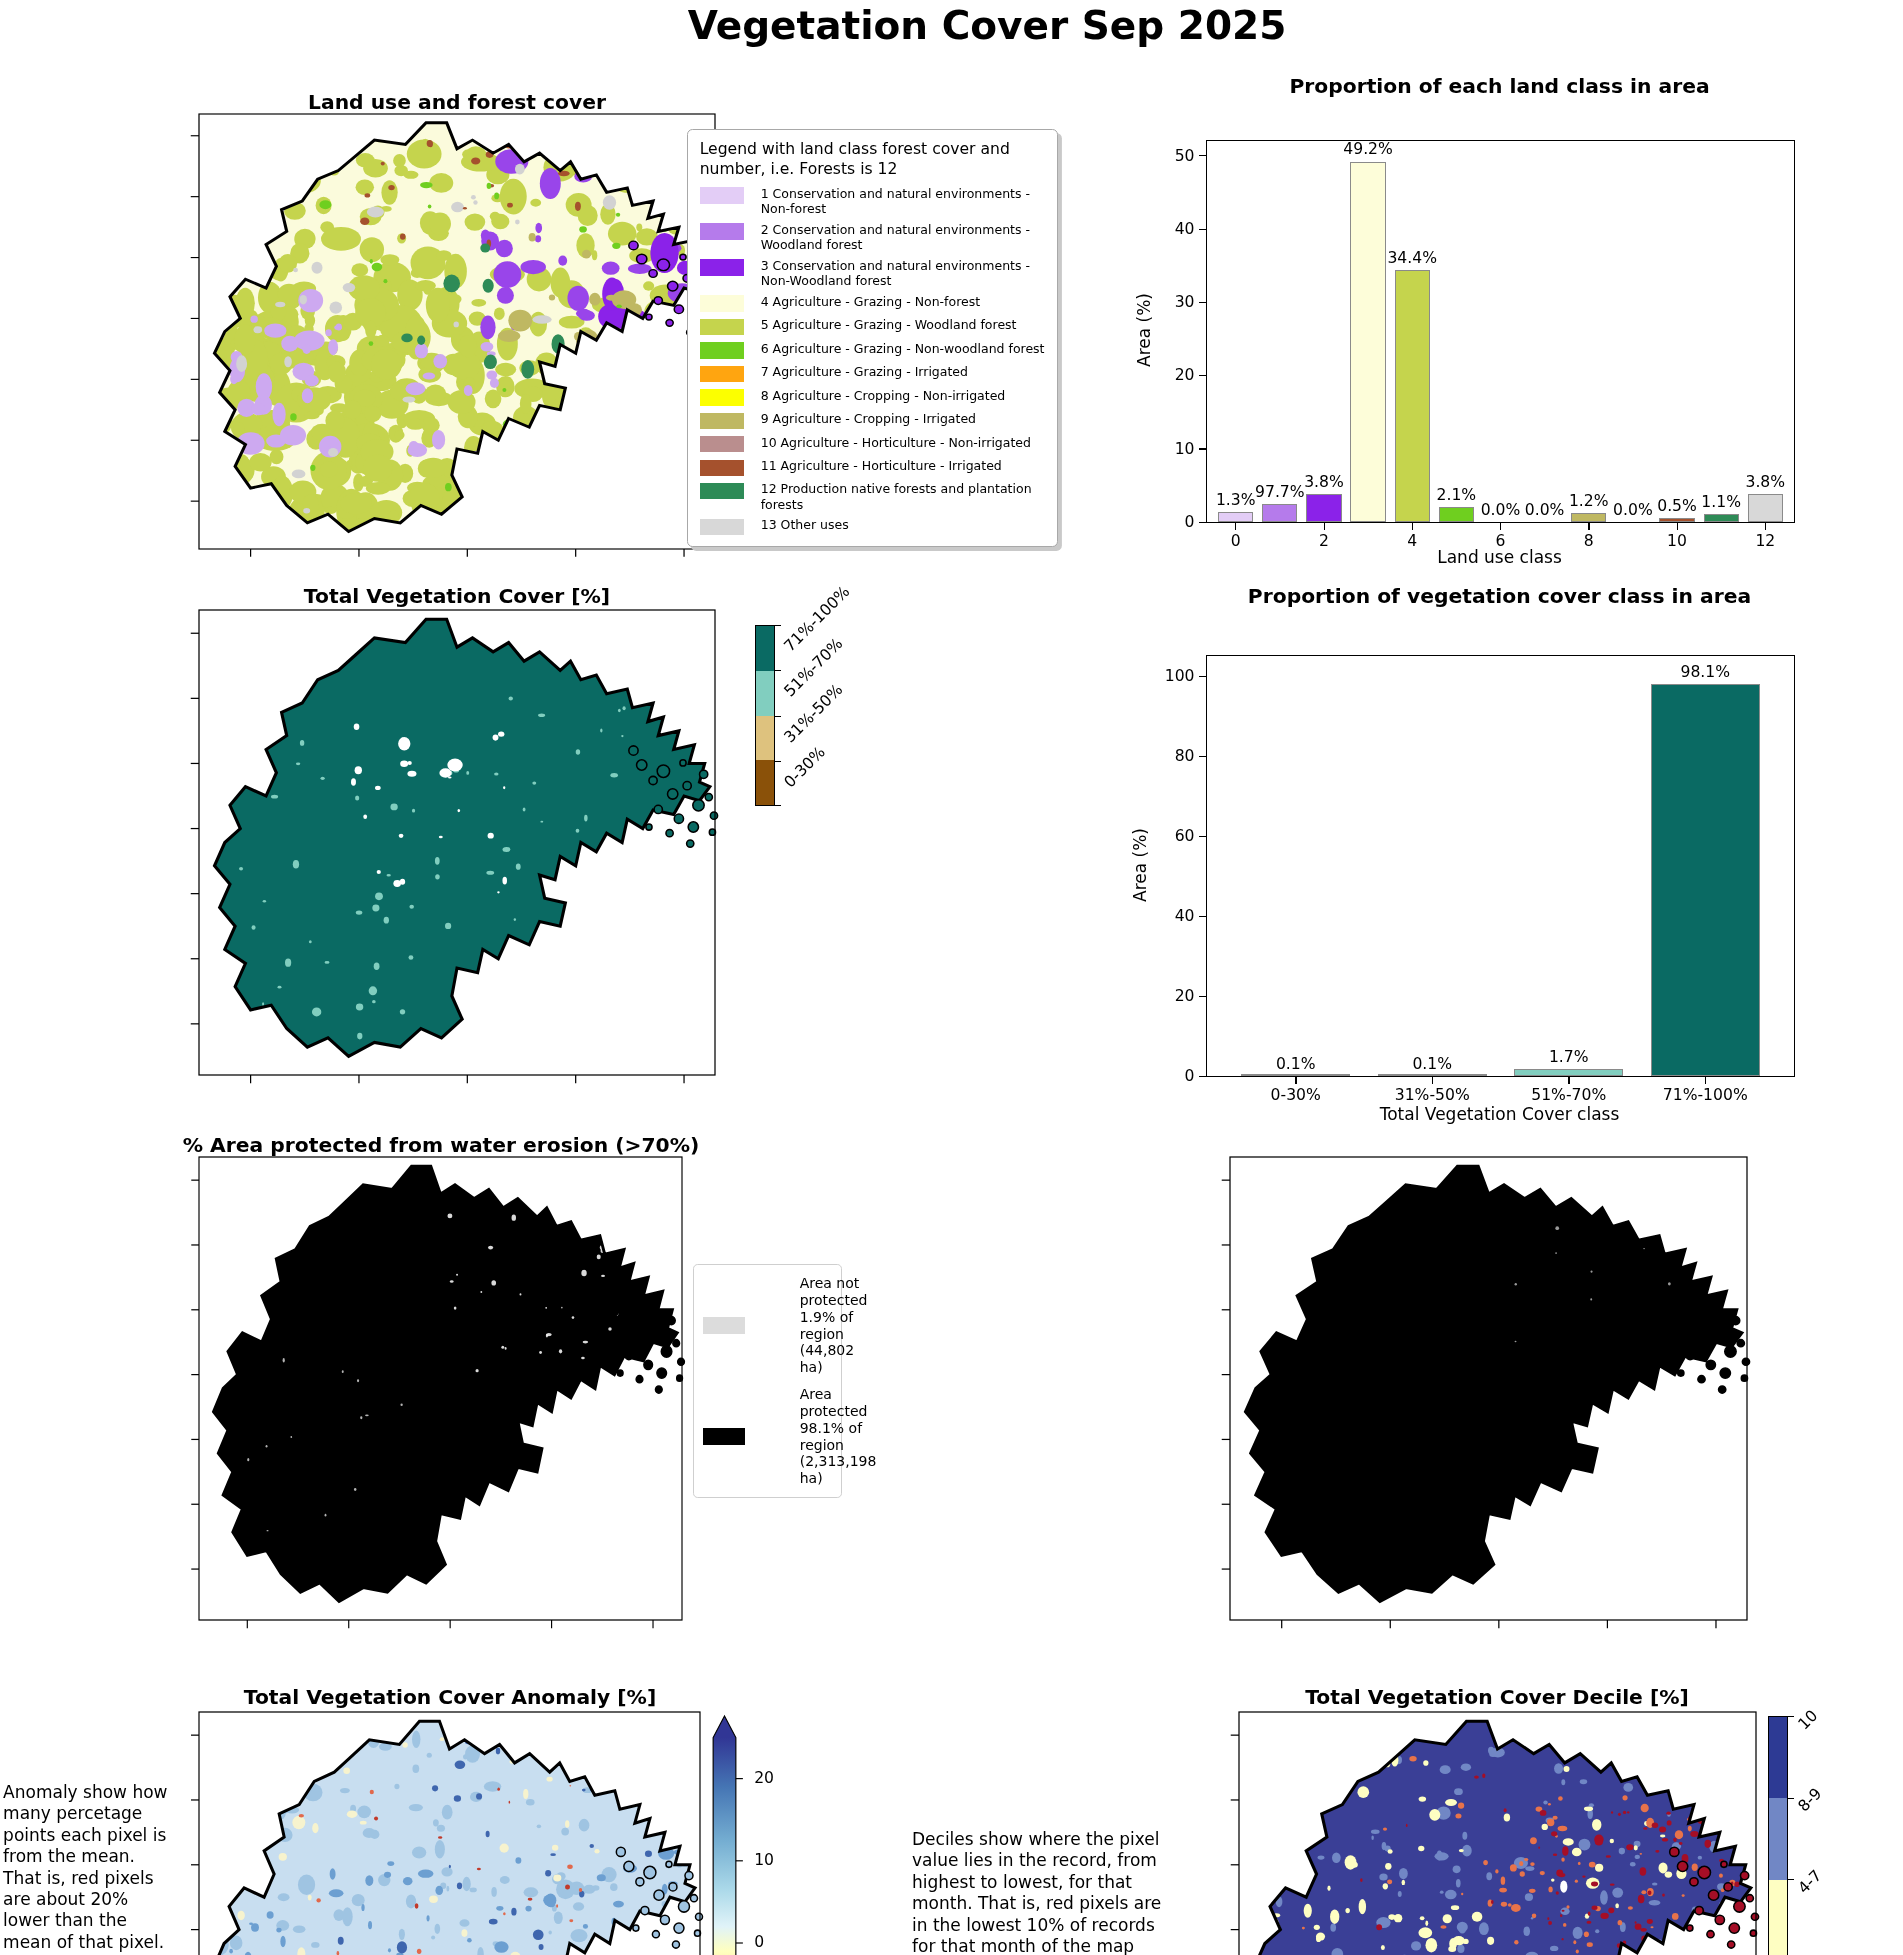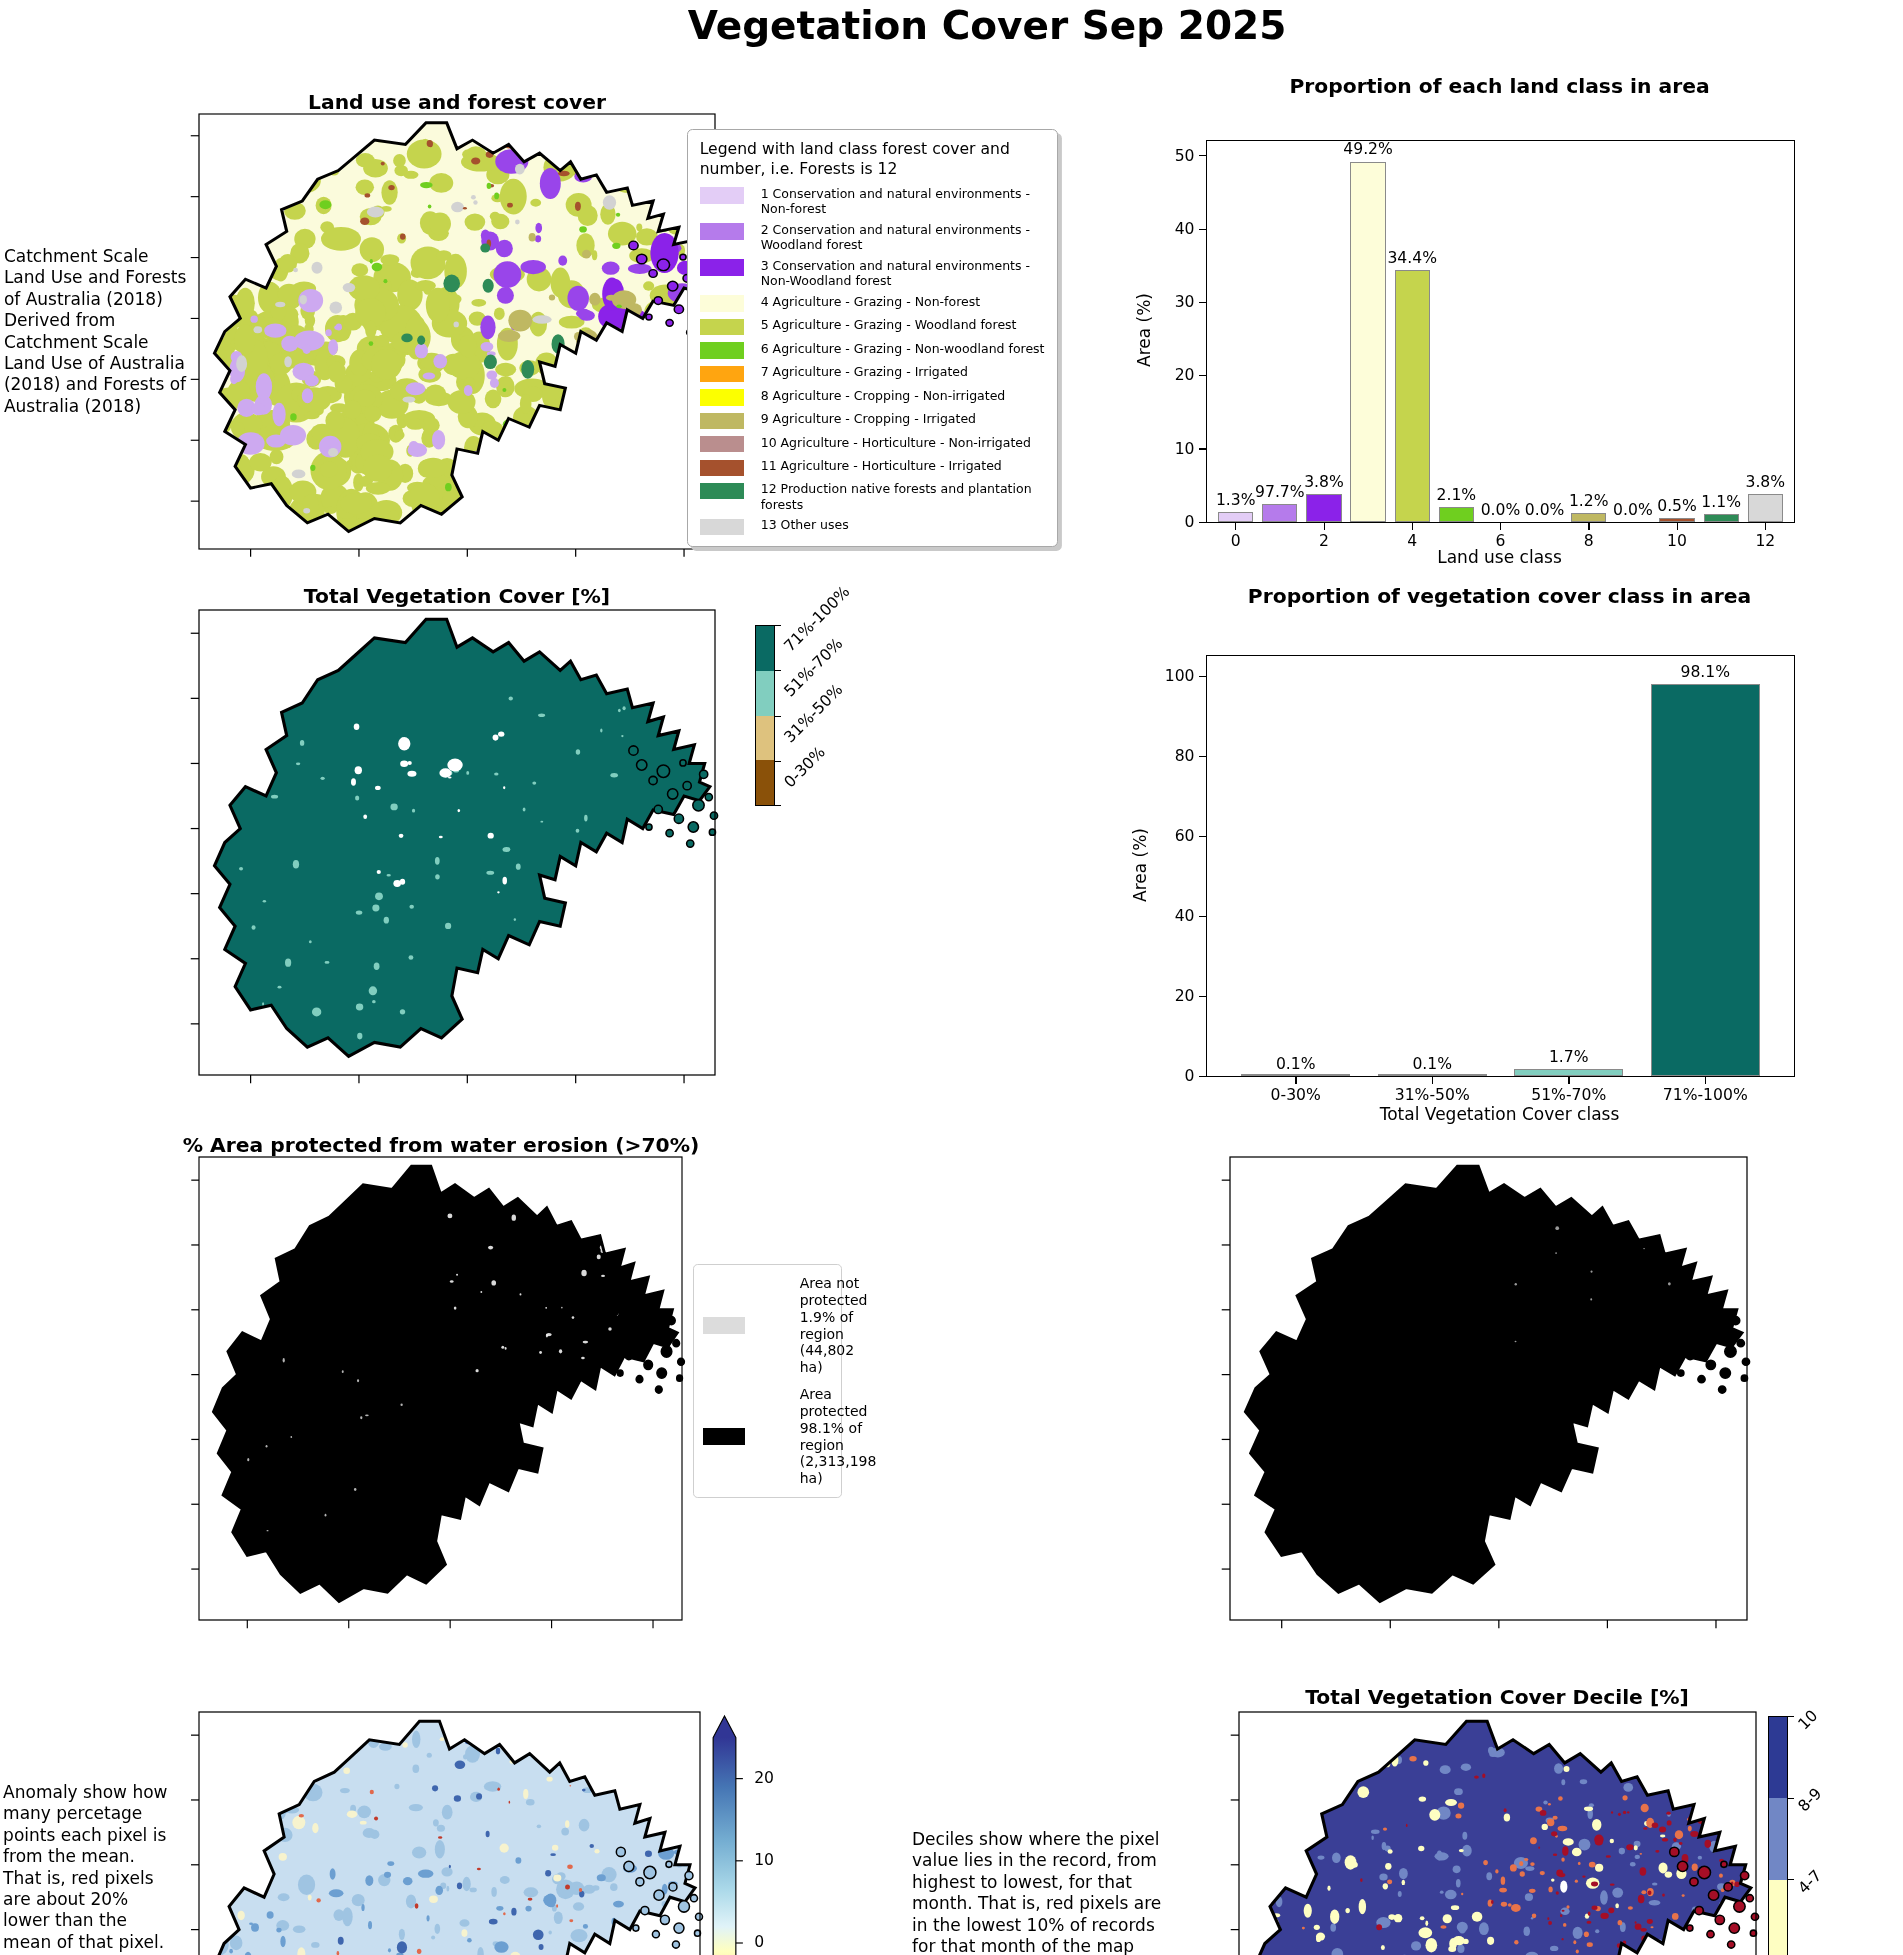--- a/index.html
+++ b/index.html
@@ -44,21 +44,20 @@
       <path id="regionPath" d="M300,90 L340,54 L400,63 L440,18 L480,18 L500,72 L530,54 L570,81 L600,63 L630,99 L660,81 L700,117 L720,99 L740,135 L770,126 L790,162 L830,153 L840,189 L880,180 L870,216 L900,207 L890,243 L930,234 L920,270 L960,261 L950,297 L980,297 L970,333 L990,342 L970,369 L940,360 L920,396 L880,387 L860,423 L830,405 L820,450 L790,432 L770,468 L740,450 L730,495 L700,477 L690,522 L660,513 L670,558 L710,567 L700,612 L660,603 L640,648 L600,630 L580,675 L550,657 L540,702 L500,693 L490,747 L510,792 L470,828 L430,810 L390,846 L340,837 L290,864 L250,828 L210,846 L170,810 L140,765 L100,774 L70,729 L90,684 L50,657 L70,612 L40,576 L60,531 L30,495 L50,450 L80,423 L60,378 L90,342 L130,360 L150,315 L130,270 L170,243 L160,198 L200,180 L230,135 L270,117 Z"></path>
       <clipPath id="regionClip">
           <use href="#regionPath"></use>
         </clipPath>
     </defs>
   </svg>
 
   <div class="abs page-title" style="left:0;top:3.1px;width:1904px;padding-left:35px;">Vegetation Cover Sep 2025</div>
 
   <div class="abs panel-title" style="left:199px;top:90px;width:516px;">Land use and forest cover</div>
-  <div class="abs note" style="left:3.9px;top:246px;width:186px;font-size:17px;"> Catchment Scale Land Use and Forests of Australia (2018) Derived from Catchment Scale Land Use of Australia (2018) and Forests of Australia (2018)</div>
   <div class="abs" style="left:199px;top:114px;width:516px;height:435px;">
     <svg class="mapsvg" id="svg-landuse" viewBox="0 0 1000 900" preserveAspectRatio="none">
         <use href="#regionPath" fill="#FBFBDC"></use>
         <g clip-path="url(#regionClip)">
           <ellipse cx="511.1" cy="466.3" rx="22.8" ry="27.2" fill="#C5D44D"></ellipse>
           <ellipse cx="536.5" cy="85.7" rx="21.3" ry="18.9" fill="#C5D44D"></ellipse>
           <ellipse cx="480.8" cy="731.6" rx="19.5" ry="19.7" fill="#C5D44D"></ellipse>
           <ellipse cx="174.4" cy="169.0" rx="12.9" ry="12.7" fill="#C5D44D"></ellipse>
           <ellipse cx="579.2" cy="125.8" rx="22.4" ry="19.7" fill="#C5D44D"></ellipse>
           <ellipse cx="830.5" cy="699.4" rx="21.3" ry="27.2" fill="#C5D44D"></ellipse>
@@ -1173,20 +1172,21 @@
           <line x1="-16" x2="0" y1="171" y2="171"></line>
           <line x1="-16" x2="0" y1="297" y2="297"></line>
           <line x1="-16" x2="0" y1="423" y2="423"></line>
           <line x1="-16" x2="0" y1="549" y2="549"></line>
           <line x1="-16" x2="0" y1="675" y2="675"></line>
           <line x1="-16" x2="0" y1="801" y2="801"></line>
         </g>
       </svg>
   </div>
 
+  <div class="abs panel-title" style="left:98px;top:1685px;width:704px;">Total Vegetation Cover Anomaly [%]</div>
   <div class="abs note" style="left:3.1px;top:1782px;width:172px;">Anomaly show how many percetage points each pixel is from the mean. That is, red pixels are about 20% lower than the mean of that pixel. The mean is only for the month of the map using baseline from 2001 to 2019.</div>
   <div class="abs" style="left:199px;top:1712px;width:501px;height:463px;">
     <svg class="mapsvg" id="svg-anomaly" viewBox="0 0 1000 900" preserveAspectRatio="none">
         <use href="#regionPath" fill="#C8DEF0"></use>
         <g clip-path="url(#regionClip)">
           <ellipse cx="448.4" cy="772.8" rx="15.2" ry="8.4" fill="#9FC4E2"></ellipse>
           <ellipse cx="232.2" cy="452.8" rx="8.5" ry="5.7" fill="#9FC4E2"></ellipse>
           <ellipse cx="589.0" cy="349.9" rx="5.5" ry="9.5" fill="#9FC4E2"></ellipse>
           <ellipse cx="445.2" cy="274.6" rx="4.1" ry="3.9" fill="#9FC4E2"></ellipse>
           <ellipse cx="340.3" cy="753.5" rx="7.1" ry="5.2" fill="#9FC4E2"></ellipse>

